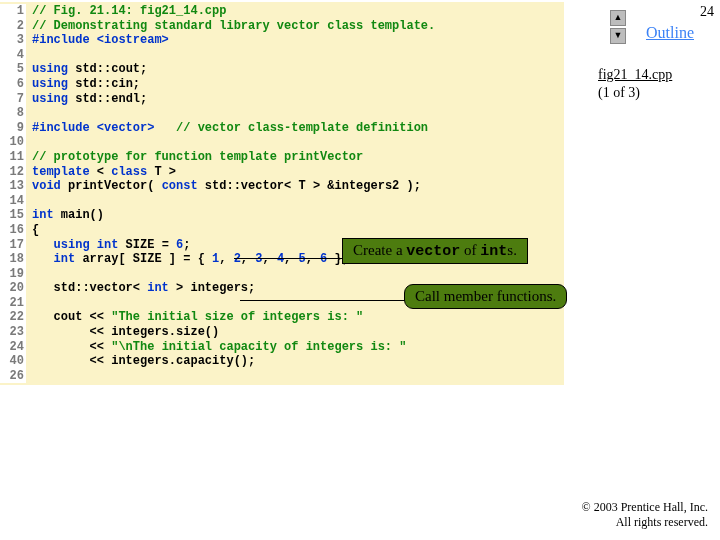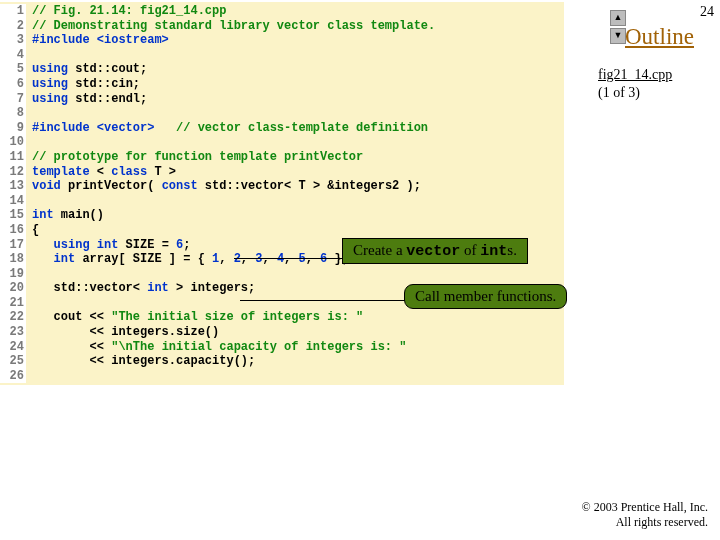--- a/index.html
+++ b/index.html
@@ -15,23 +15,23 @@
   .page-number {
     position: absolute;
     top: 4px;
     right: 6px;
     font-size: 14px;
   }
   .outline-link {
     position: absolute;
     top: 24px;
     right: 26px;
-    font-size: 23px;
+    font-size: 16px;
     text-decoration: underline;
-    color: #a16207;
+    color: #3b82f6;
     cursor: pointer;
   }
   .nav-btn {
     position: absolute;
     right: 94px;
     width: 14px;
     height: 14px;
     background: #bdbdbd;
     border: 1px solid #888;
     font-size: 9px;
@@ -140,21 +140,21 @@
     <div class="code-line"><span class="ln">15</span><span class="c-kw">int</span><span class="c-plain"> main()</span></div>
     <div class="code-line"><span class="ln">16</span><span class="c-plain">{</span></div>
     <div class="code-line"><span class="ln">17</span><span class="c-plain">   </span><span class="c-kw">using int</span><span class="c-plain"> SIZE = </span><span class="c-kw">6</span><span class="c-plain">;</span></div>
     <div class="code-line"><span class="ln">18</span><span class="c-plain">   </span><span class="c-kw">int</span><span class="c-plain"> array[ SIZE ] = { </span><span class="c-kw">1</span><span class="c-plain">, </span><span class="c-kw">2</span><span class="c-plain">, </span><span class="c-kw">3</span><span class="c-plain">, </span><span class="c-kw">4</span><span class="c-plain">, </span><span class="c-kw">5</span><span class="c-plain">, </span><span class="c-kw">6</span><span class="c-plain"> };</span></div>
     <div class="code-line"><span class="ln">19</span><span>&nbsp;</span></div>
     <div class="code-line"><span class="ln">20</span><span class="c-plain">   std::vector&lt; </span><span class="c-kw">int</span><span class="c-plain"> &gt; integers;</span></div>
     <div class="code-line"><span class="ln">21</span><span>&nbsp;</span></div>
     <div class="code-line"><span class="ln">22</span><span class="c-plain">   cout &lt;&lt; </span><span class="c-str">"The initial size of integers is: "</span></div>
     <div class="code-line"><span class="ln">23</span><span class="c-plain">        &lt;&lt; integers.size()</span></div>
     <div class="code-line"><span class="ln">24</span><span class="c-plain">        &lt;&lt; </span><span class="c-str">"\nThe initial capacity of integers is: "</span></div>
-    <div class="code-line"><span class="ln">25</span><span class="c-plain">        &lt;&lt; integers.capacity();</span></div>
+    <div class="code-line"><span class="ln">40</span><span class="c-plain">        &lt;&lt; integers.capacity();</span></div>
     <div class="code-line"><span class="ln">26</span><span>&nbsp;</span></div>
   </div>
 
 <div class="callout-line" style="top:258px; left:234px; width:110px; height:1px;"></div>
 <div class="callout-line" style="top:300px; left:240px; width:170px; height:1px;"></div>
 
 <div class="callout" style="top:238px; left:342px;">
   <span>Create a </span><span class="mono">vector</span><span> of </span><span class="mono">int</span><span>s.</span>
 </div>
 

